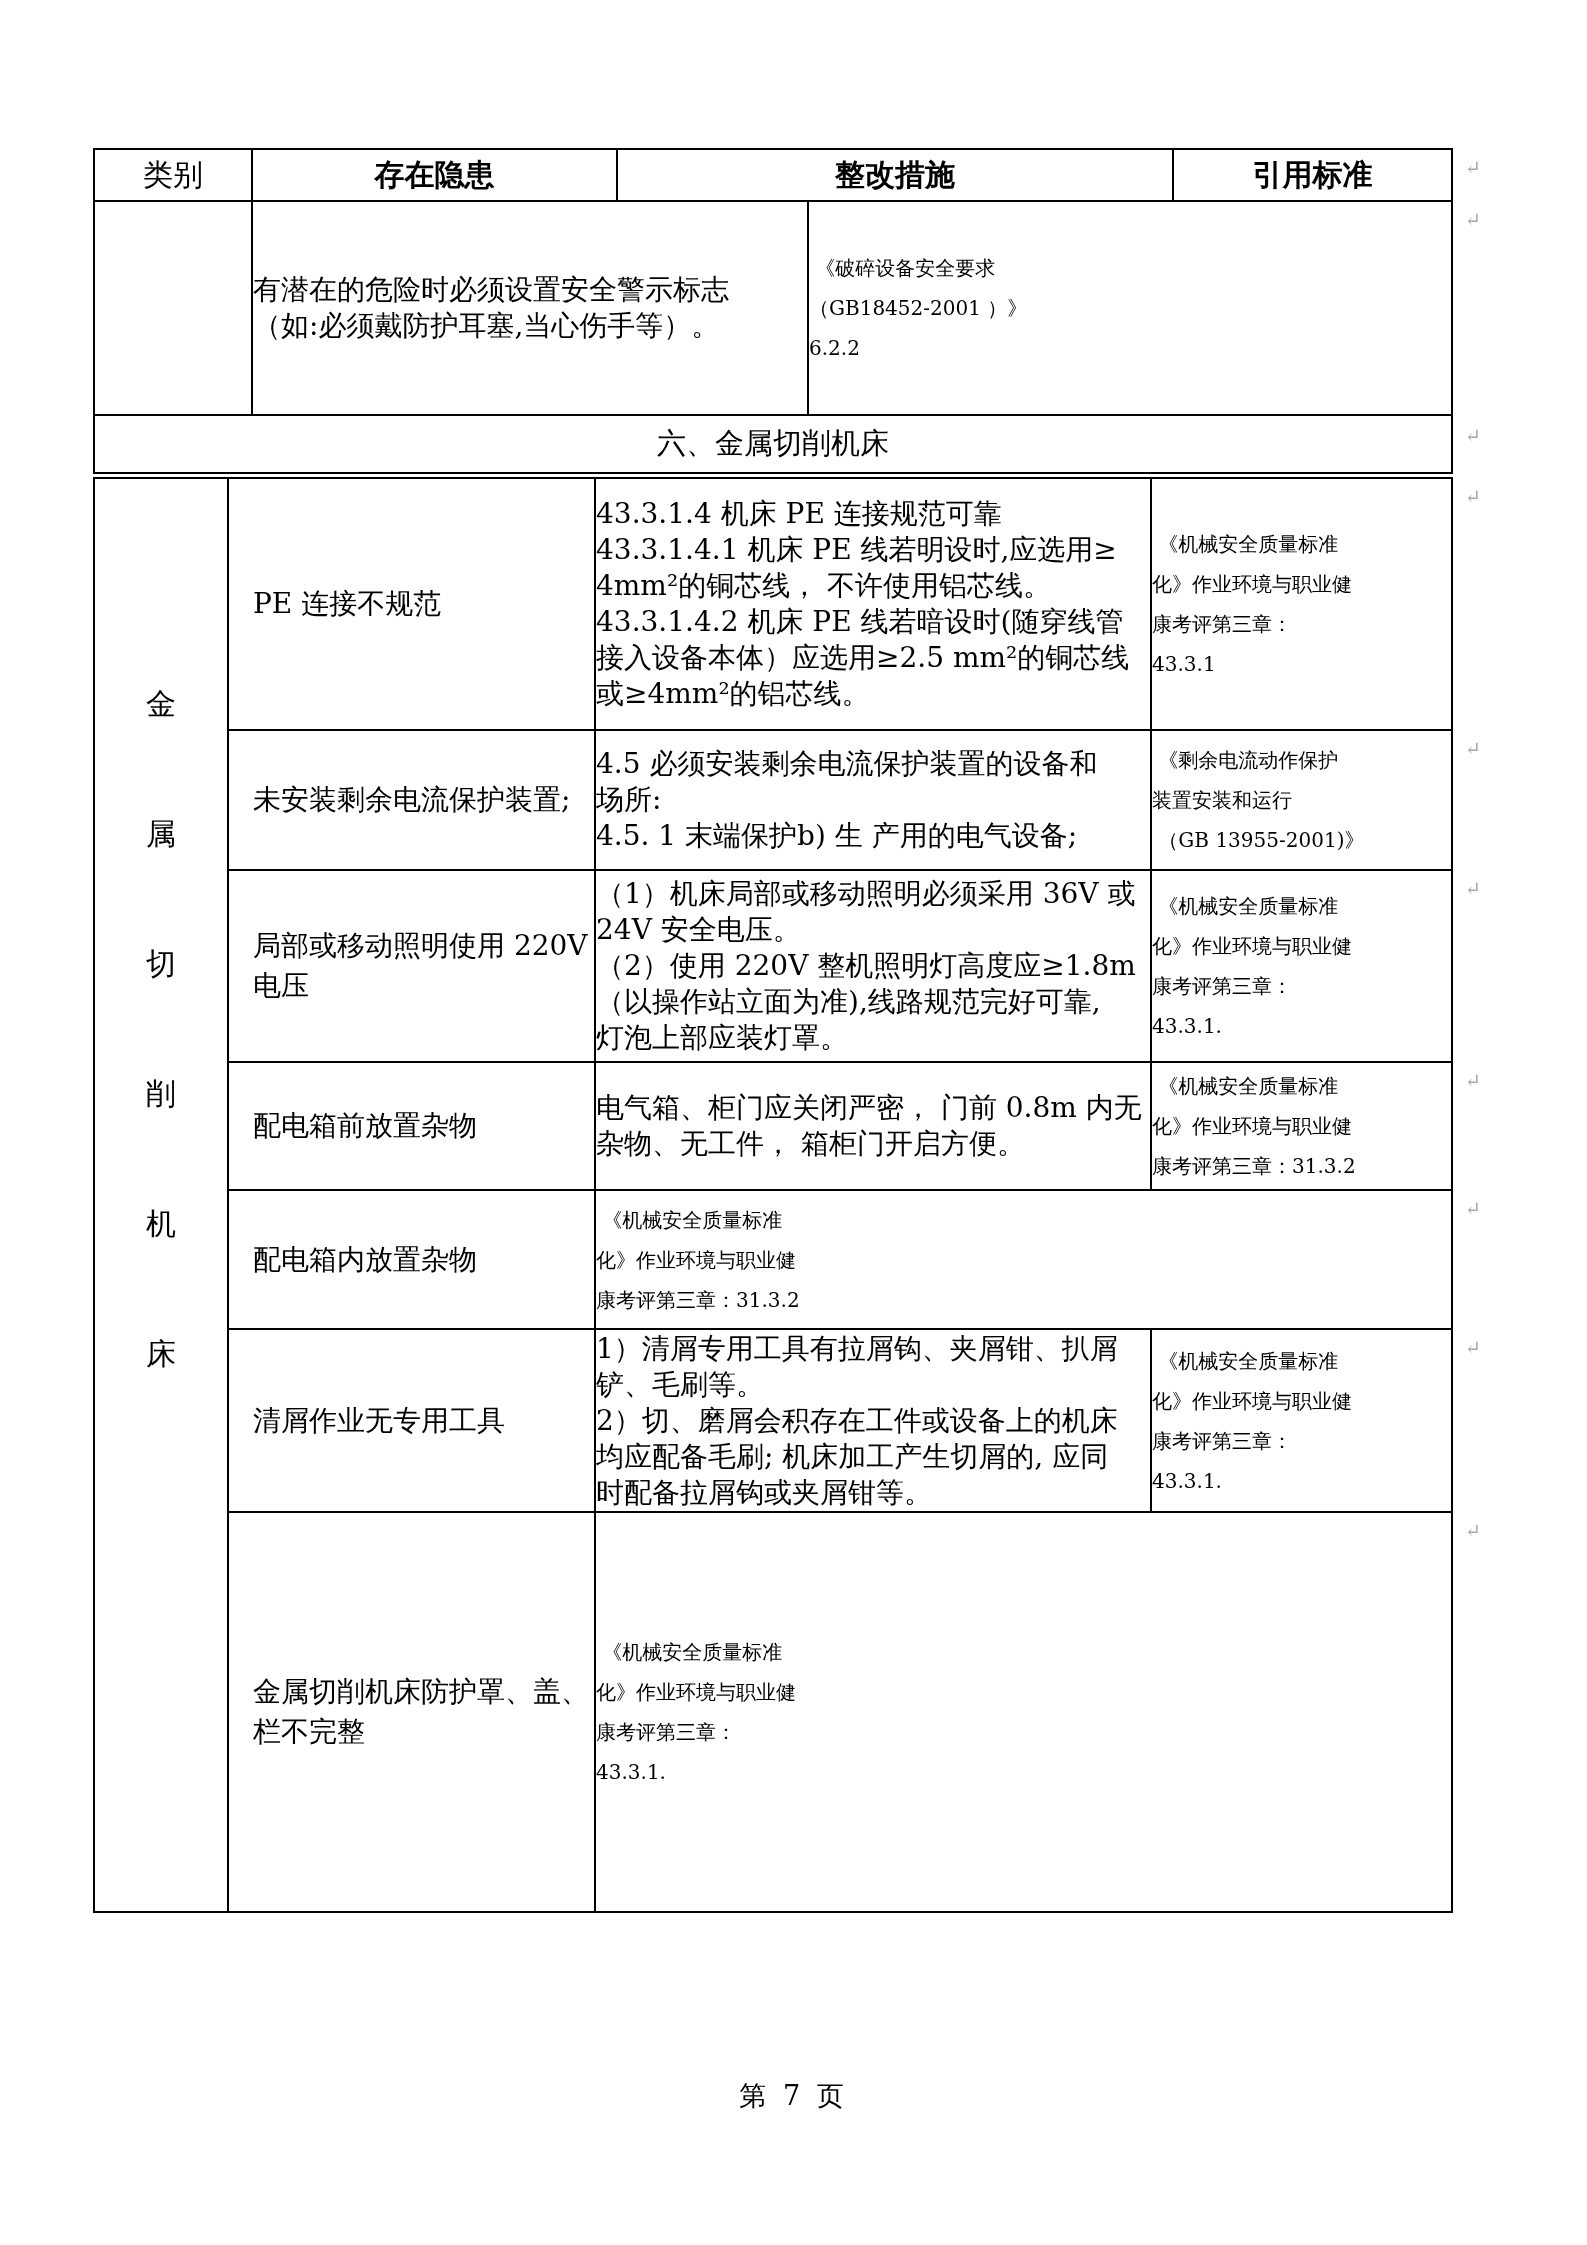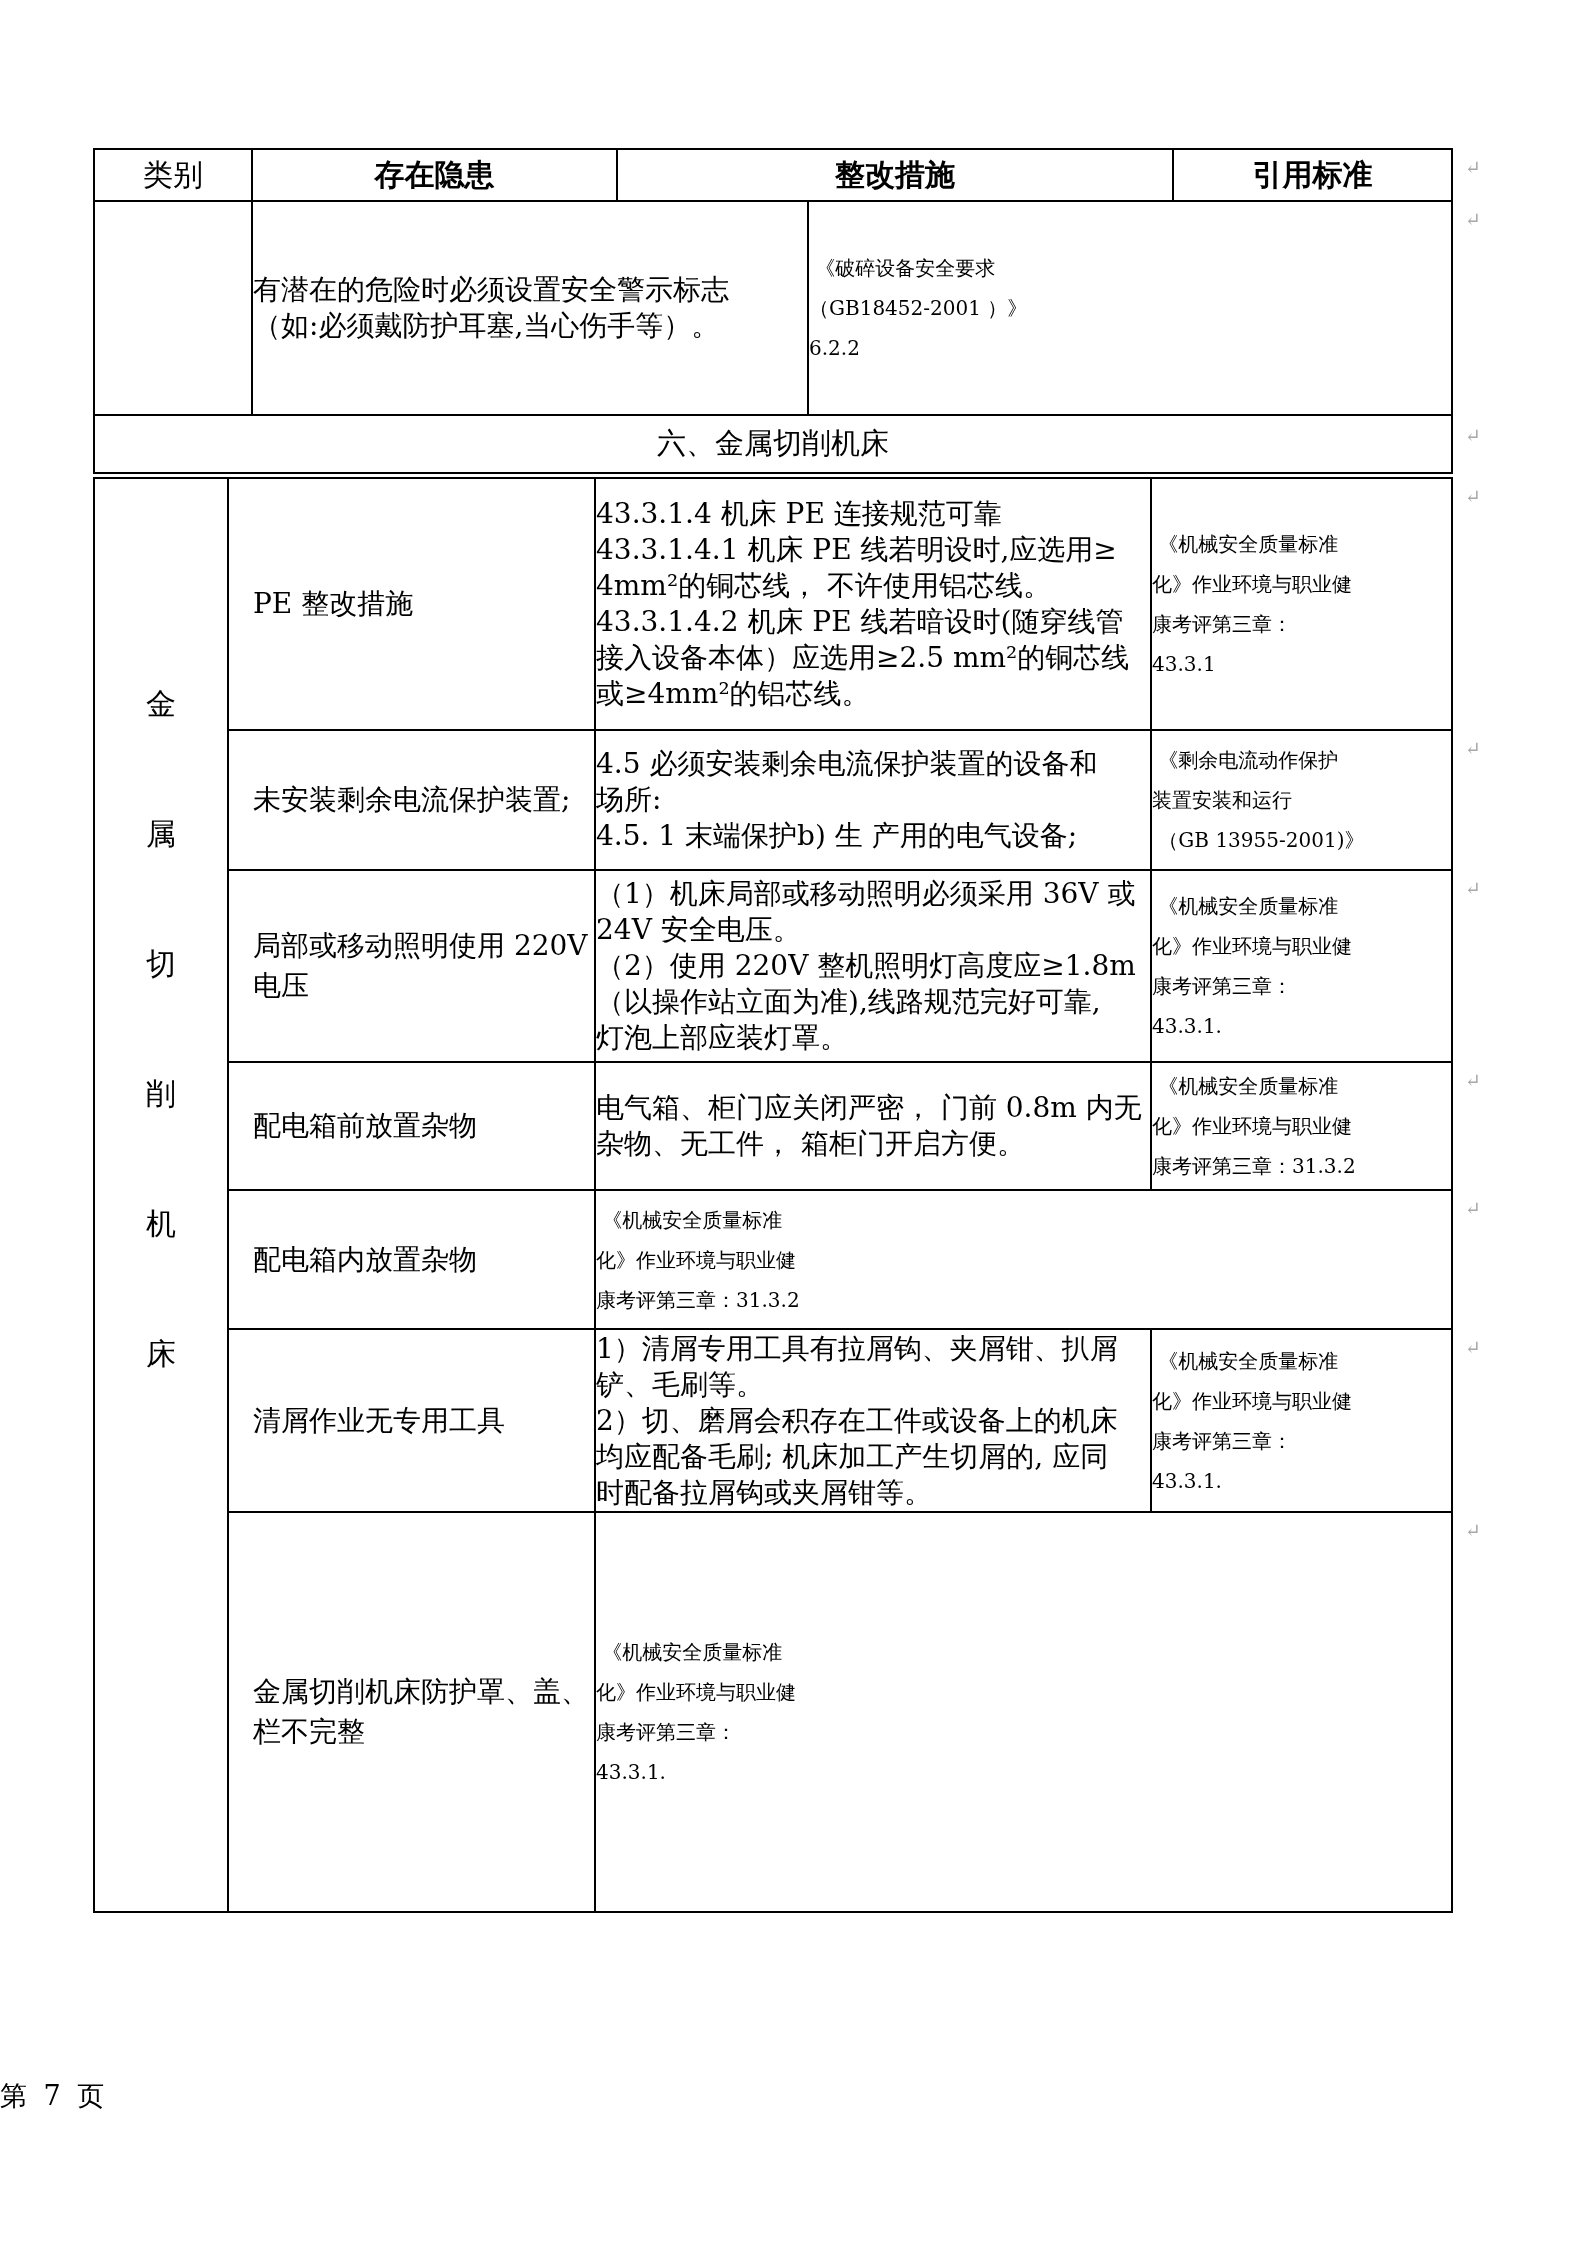--- a/index.html
+++ b/index.html
@@ -33,21 +33,21 @@
   .vertical-cat{font-size:30px;line-height:130px;text-align:center;white-space:pre-line;padding-top:160px;}
   #table2 .rows{flex:1;display:flex;flex-direction:column;}
   #table2 .trow .c2{border-left:none;}
   .r0{height:250px;} .r1{height:140px;} .r2{height:192px;} .r3{height:128px;}
   .r4{height:139px;} .r5{height:183px;} .r6{height:400px;}
   
   .pm{position:absolute;right:-30px;top:8px;font-size:19px;color:#a8a8a8;line-height:1;}
   .pm-section{top:10px;}
   .footer{
     position:absolute;left:0;top:2078px;width:1587px;
-    font-size:27px;letter-spacing:4px;
+    text-align:center;font-size:27px;letter-spacing:4px;
   }
 </style>
 </head>
 <body>
 
 <div class="tbl" id="table1">
   <div class="trow hrow">
     <div class="cell c1 hcell">类别</div>
     <div class="cell c2 hcell">存在隐患</div>
     <div class="cell c3 hcell">整改措施</div>
@@ -77,21 +77,21 @@
   <div class="catcol">
     <div class="vertical-cat">金
 属
 切
 削
 机
 床</div>
   </div>
   <div class="rows">
     <div class="trow r0">
-      <div class="cell c2">PE 整改措施</div>
+      <div class="cell c2">PE 连接不规范</div>
       <div class="cell c3">
           <span class="pre">43.3.1.4 机床 PE 连接规范可靠
 43.3.1.4.1 机床 PE 线若明设时,应选用≥
 4mm²的铜芯线， 不许使用铝芯线。
 43.3.1.4.2 机床 PE 线若暗设时(随穿线管
 接入设备本体）应选用≥2.5 mm²的铜芯线
 或≥4mm²的铝芯线。</span>
         </div>
       <div class="cell c4">
           <span class="pre"> 《机械安全质量标准

